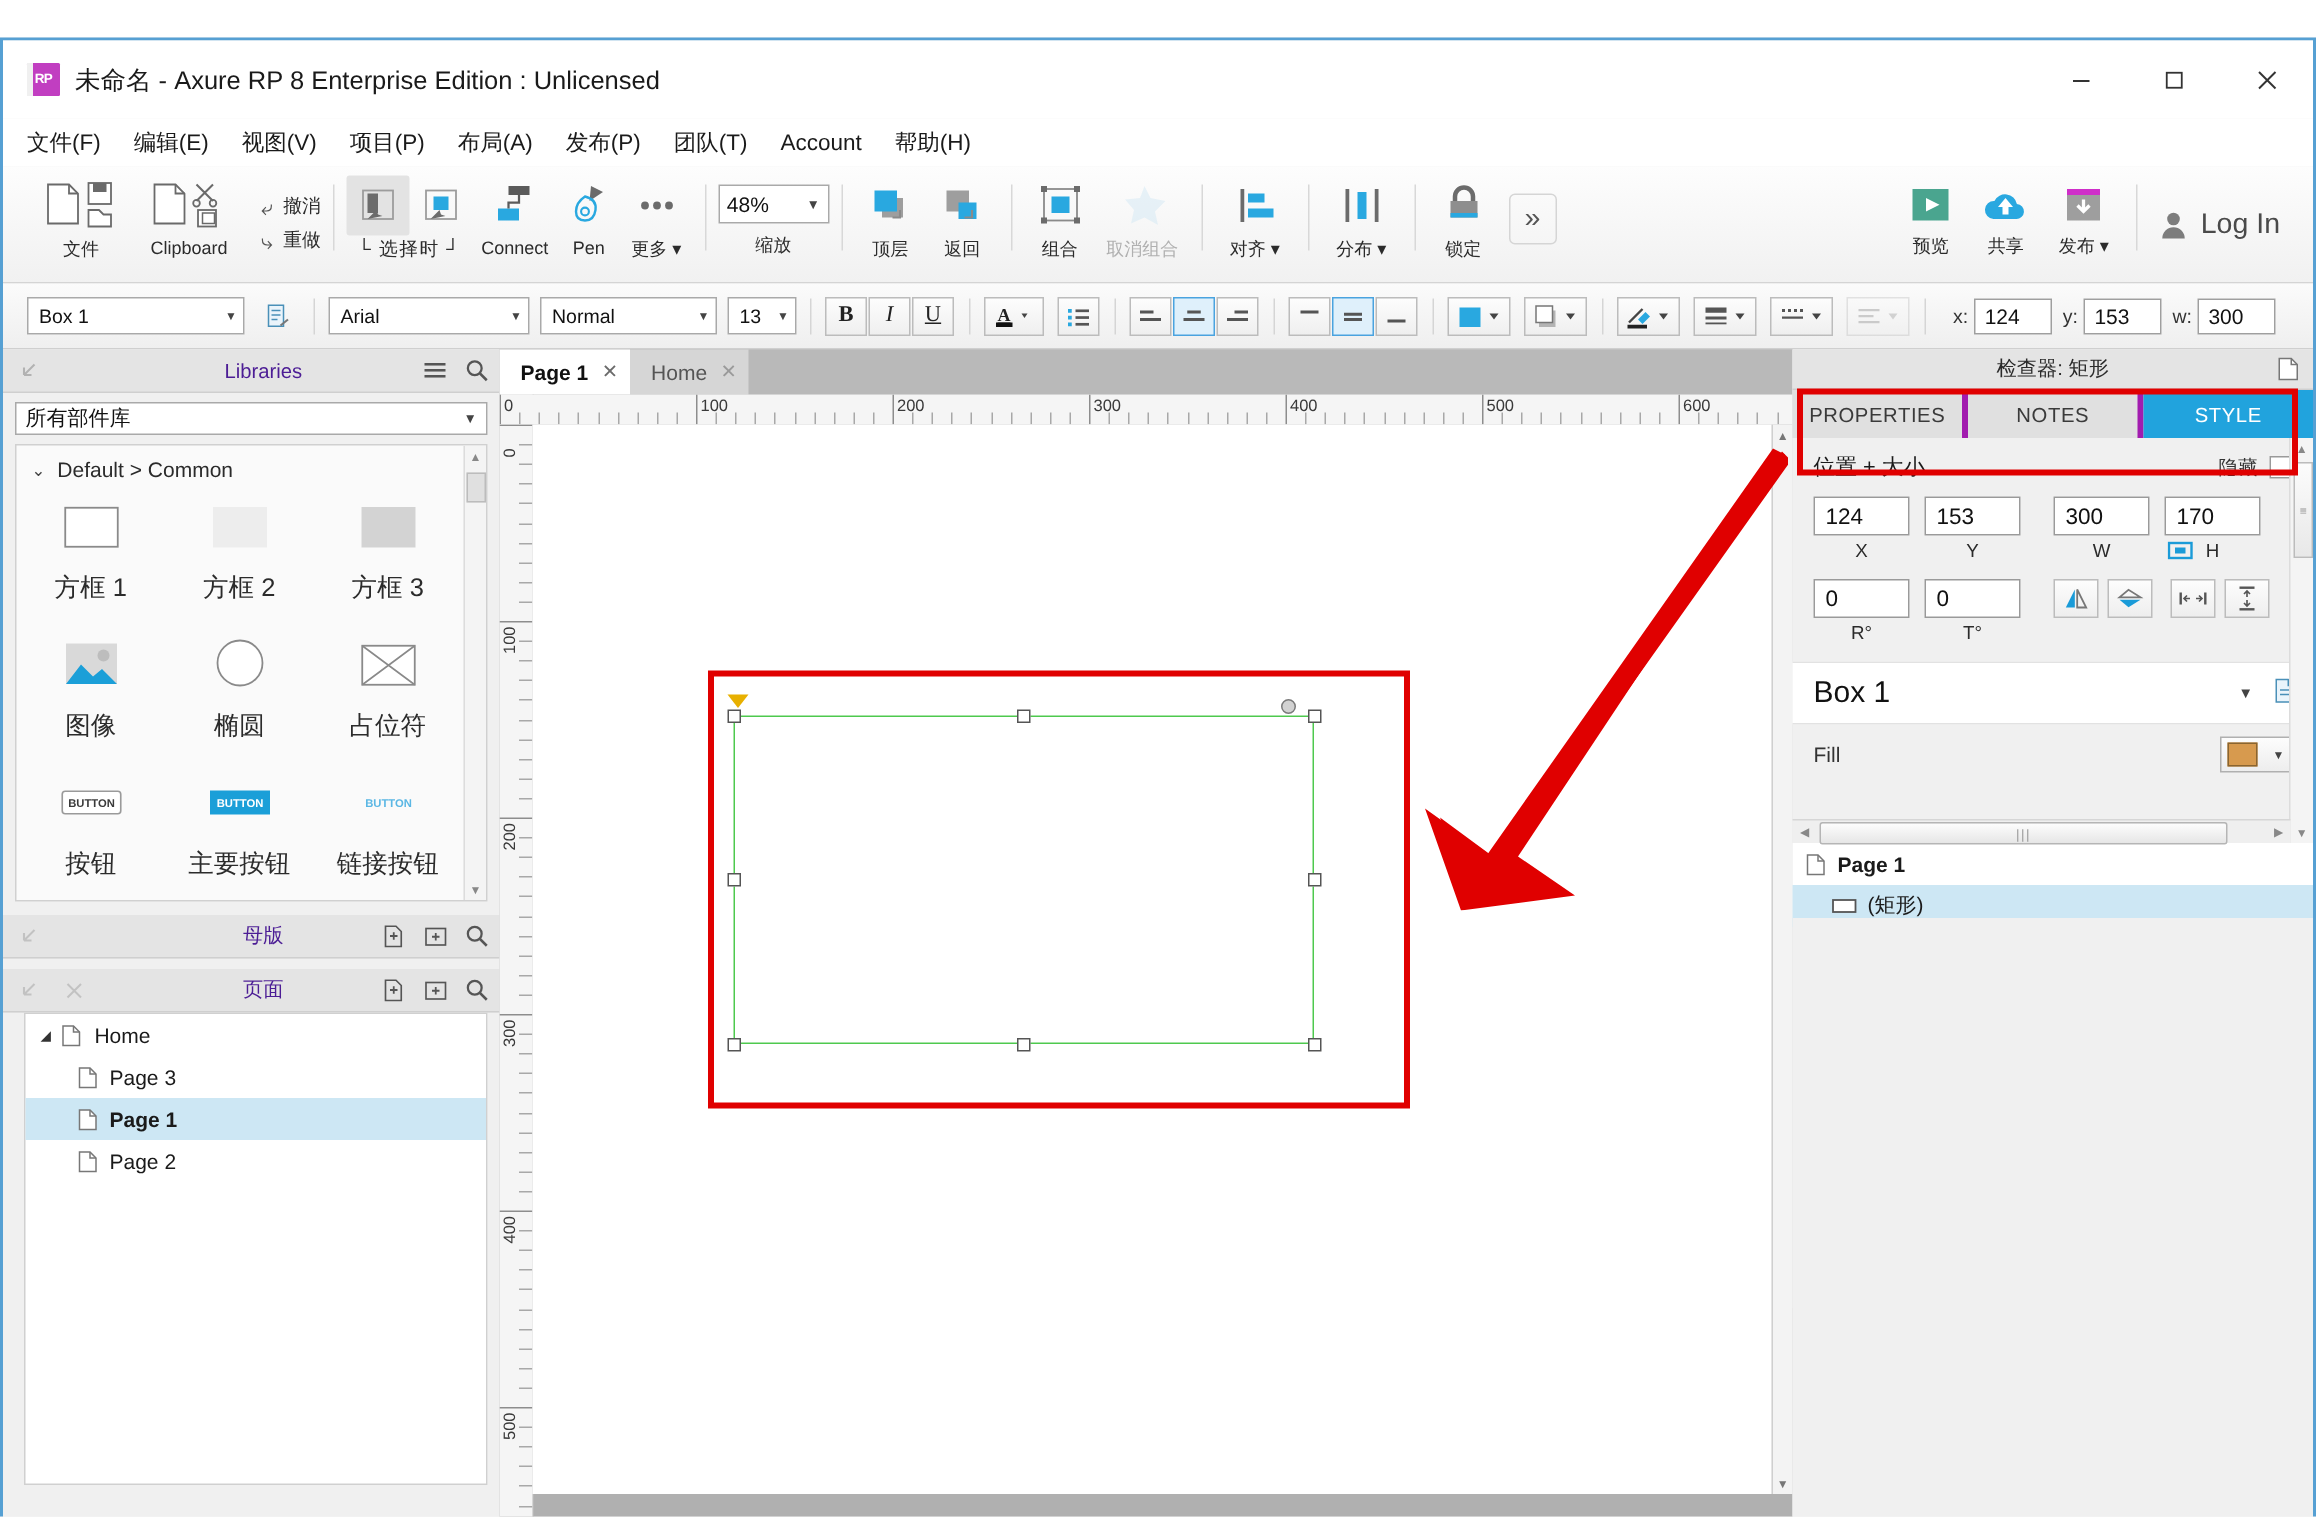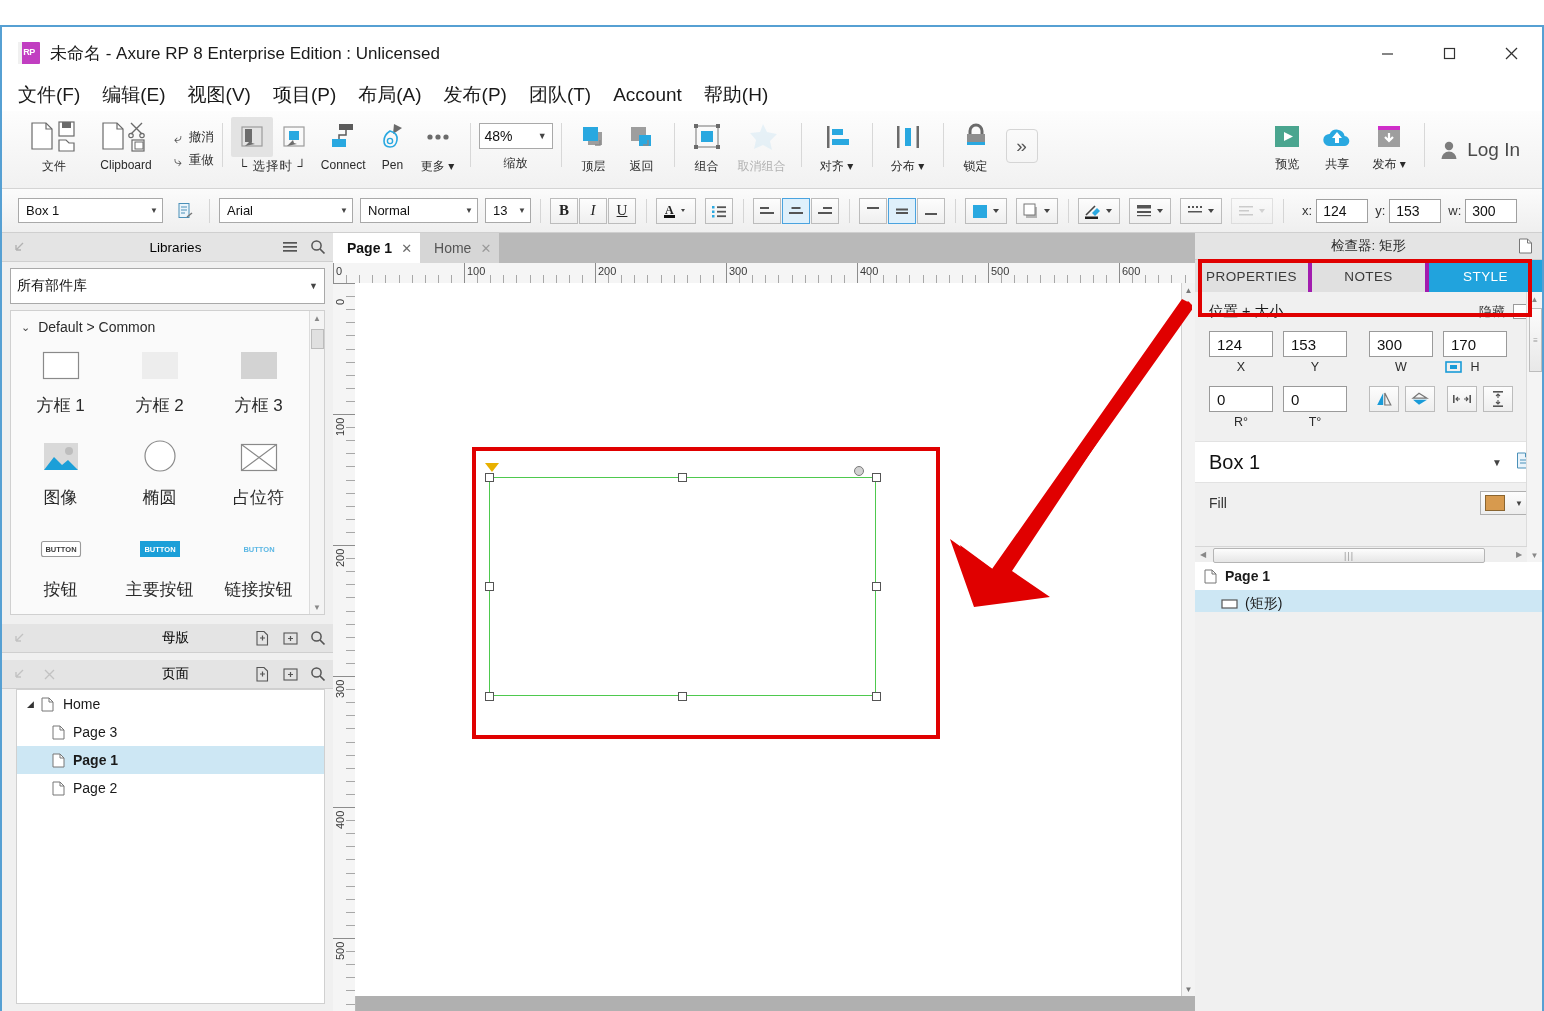--- a/index.html
+++ b/index.html
@@ -52,21 +52,21 @@
   }
   .winbtn svg{display:block;}
 
   
   .menubar{
     position:absolute;left:0;top:52px;width:1540px;height:32px;
     background:#ffffff;display:flex;align-items:center;padding-left:16px;
     box-sizing:border-box;
   }
   .menu-item{
-    font-size:19px;color:#1a1a1a;margin-right:22px;white-space:nowrap;
+    font-size:15px;color:#1a1a1a;margin-right:22px;white-space:nowrap;
     cursor:default;
   }
 
   
   .toolbar{
     position:absolute;left:0;top:84px;width:1540px;height:78px;
     background:linear-gradient(to bottom,#fdfdfd 0%,#f1f1f1 100%);
     border-bottom:1px solid #d4d4d4;
     box-sizing:border-box;
     display:flex;align-items:flex-start;
@@ -139,29 +139,29 @@
   
   .body-area{position:absolute;left:0;top:206px;width:1540px;height:801px;}
 
   
   .leftpanel{position:absolute;left:0;top:0;width:331px;height:801px;background:#f0f0f0;}
   .panel-head{
     height:28px;background:#e4e4e4;border-bottom:1px solid #cfcfcf;
     display:flex;align-items:center;position:relative;
   }
   .panel-title{
-    position:absolute;left:16px;right:0;text-align:center;font-size:13.5px;color:#000000;
+    position:absolute;left:16px;right:0;text-align:center;font-size:13.5px;color:#4c1d95;
   }
   .ph-left{display:flex;align-items:center;padding-left:8px;z-index:2;}
   .ph-right{position:absolute;right:6px;display:flex;align-items:center;gap:10px;z-index:2;}
   .ph-ico{width:18px;height:18px;display:flex;align-items:center;justify-content:center;color:#555;}
   .ph-ico.dim{opacity:.45;}
 
   .libsel{
-    margin:6px 8px;height:36px;border:1px solid #a9a9a9;background:#fff;
+    margin:6px 8px;height:22px;border:1px solid #a9a9a9;background:#fff;
     display:flex;align-items:center;justify-content:space-between;padding:0 6px;
     box-sizing:border-box;font-size:14px;color:#111;
   }
   .libbody{
     margin:0 8px;background:#fafafa;border:1px solid #d0d0d0;
     height:305px;box-sizing:border-box;position:relative;overflow:hidden;
   }
   .lib-cat{display:flex;align-items:center;padding:8px 0 4px 10px;font-size:14px;color:#2b2b2b;}
   .lib-cat .chev{margin-right:8px;font-size:11px;color:#444;}
   .lib-grid{display:flex;flex-wrap:wrap;padding:4px 0 0 0;}

